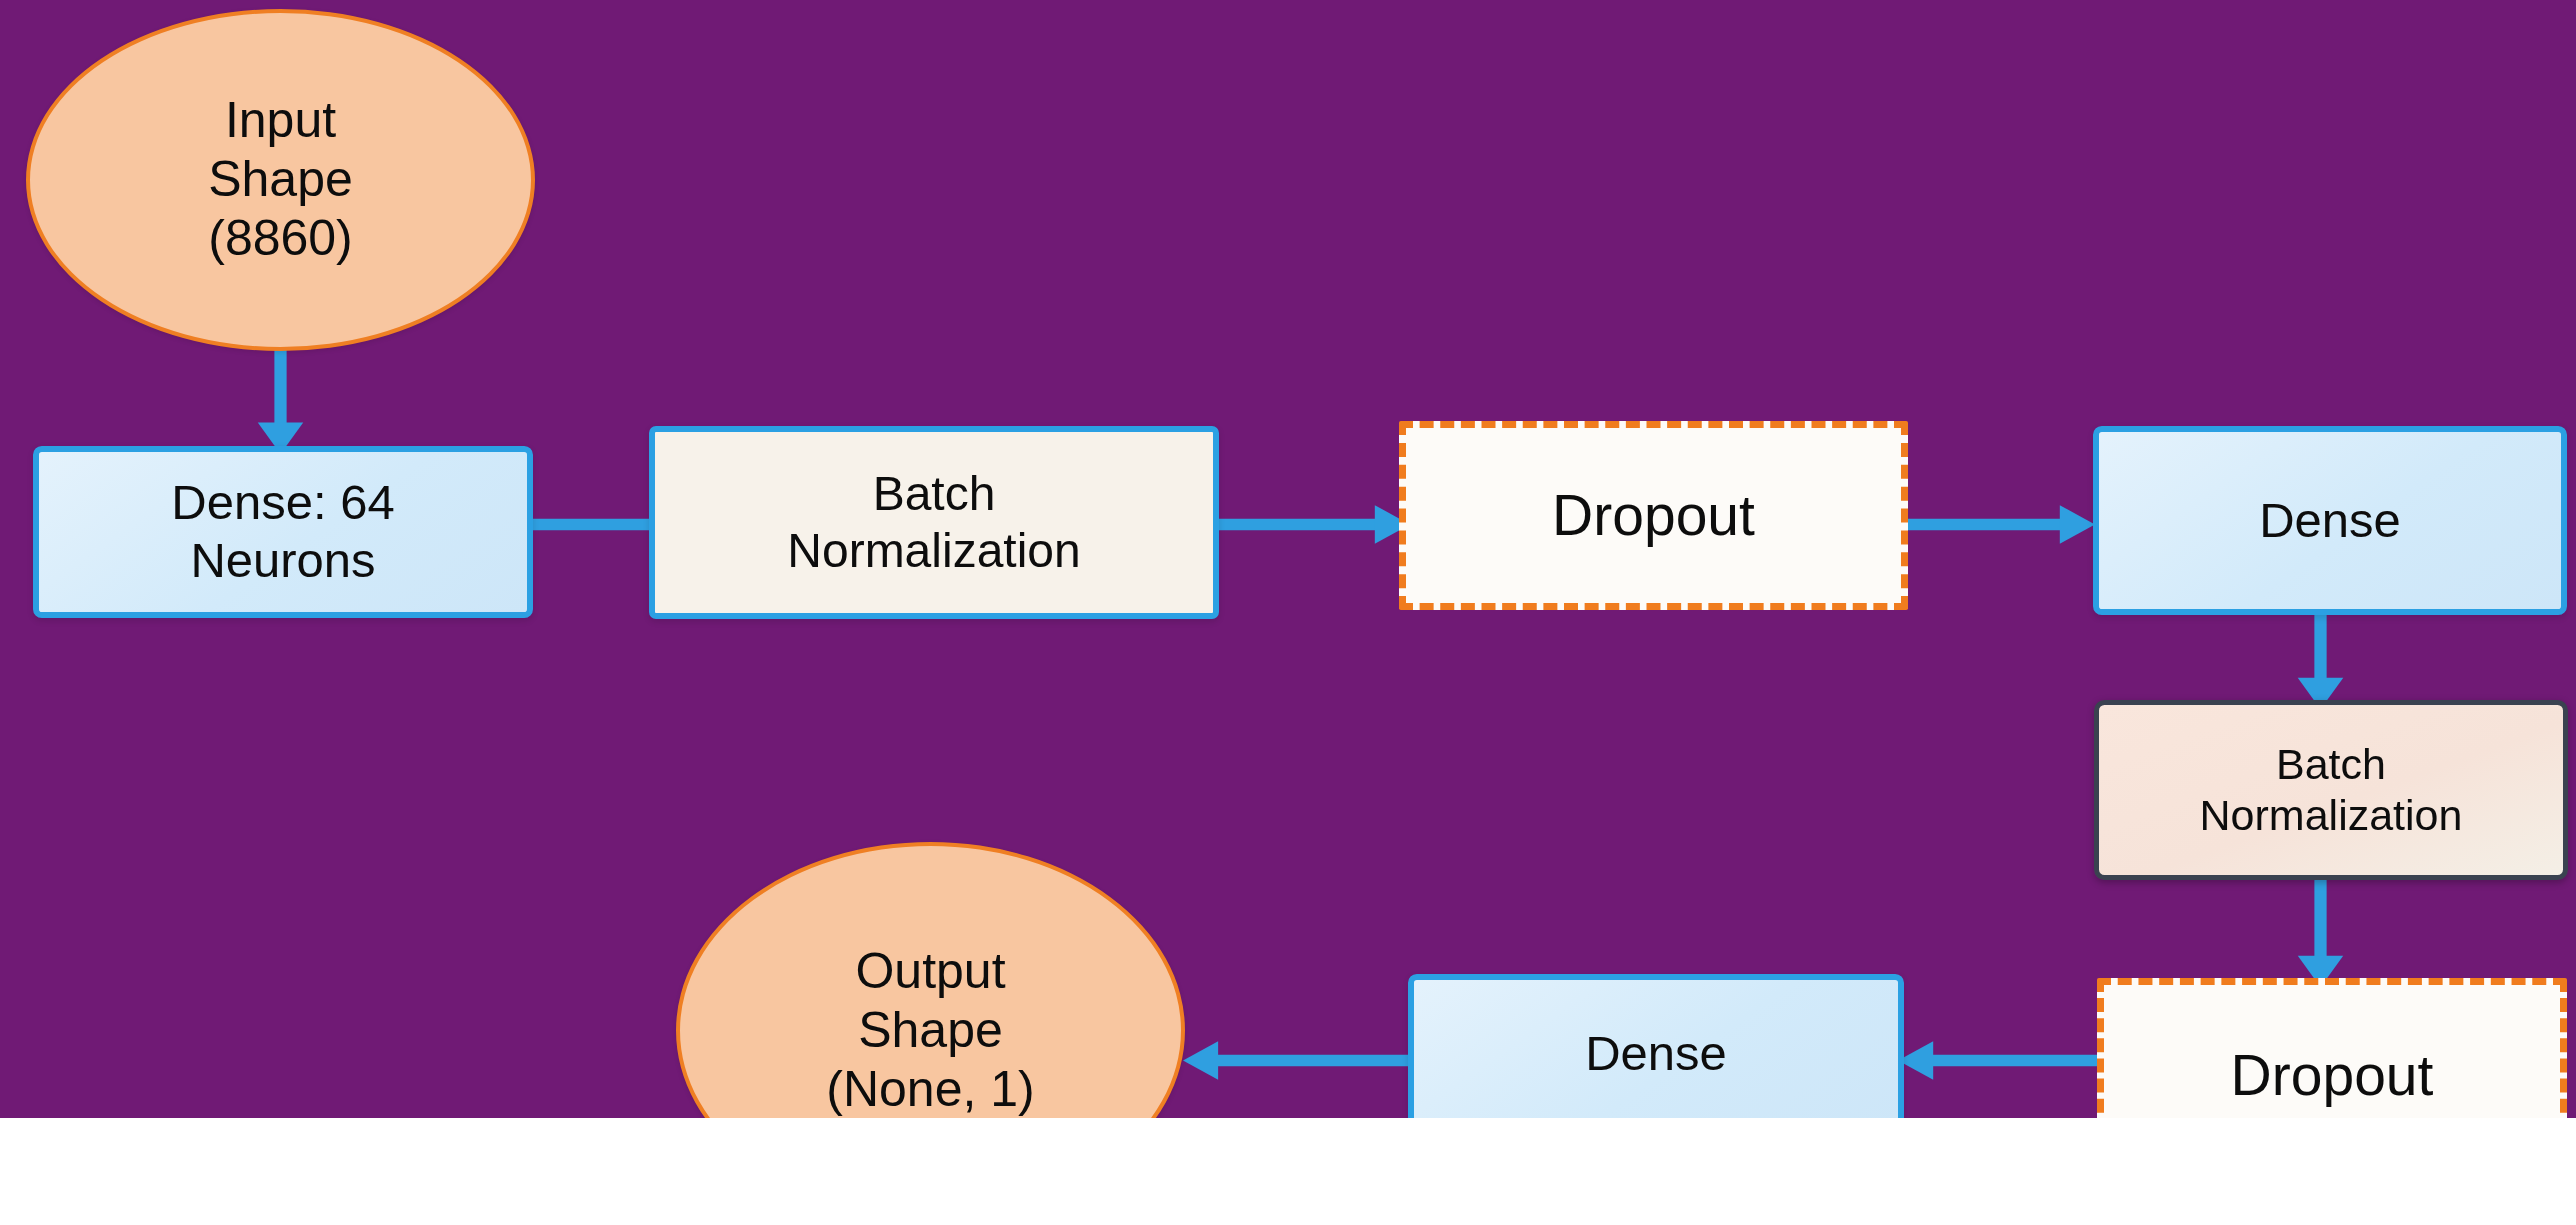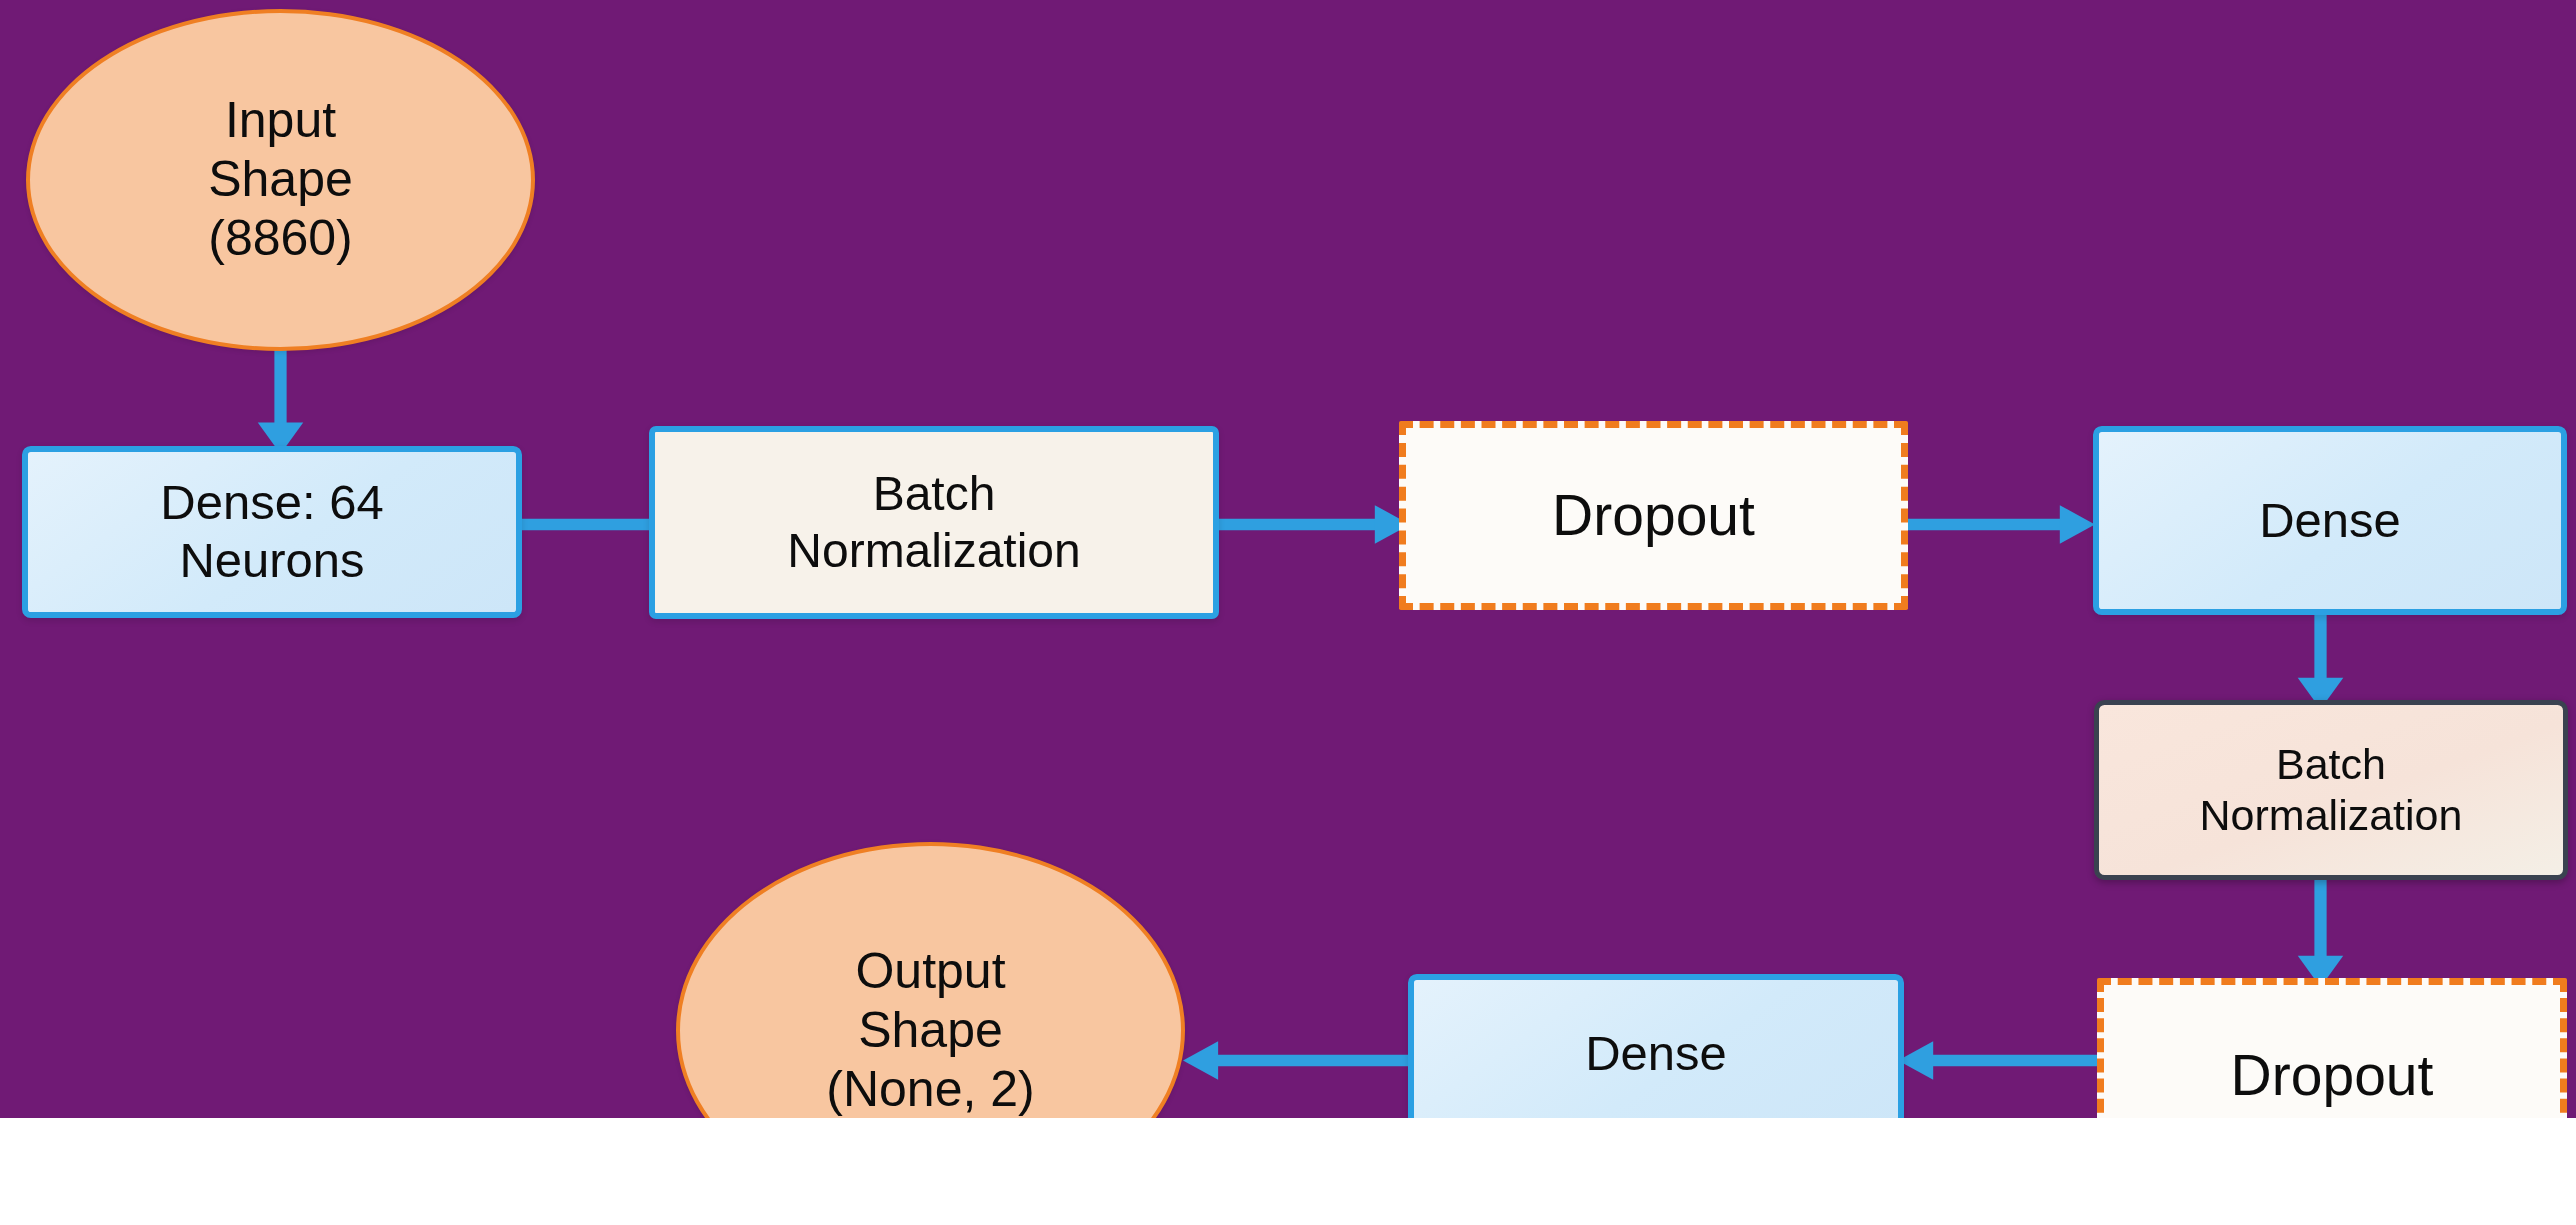--- a/index.html
+++ b/index.html
@@ -149,21 +149,21 @@
       <polygon points="8,30 48,8 48,52" fill="#2f9fe0"></polygon>
     </svg>
   </div>
 
   <div class="node ellipse" style="left:26px; top:8.8px; width:509px; height:342px;">
     <span class="label">Input
 Shape
 (8860)</span>
   </div>
 
-  <div class="node dense" style="left:22px; top:446px; width:500px; height:172px;">
+  <div class="node dense" style="left:33px; top:446px; width:500px; height:172px;">
     <span class="label">Dense: 64
 Neurons</span>
   </div>
 
   <div class="node bnorm-cream" style="left:649px; top:426px; width:570px; height:193px;">
     <span class="label">Batch
 Normalization</span>
   </div>
 
   <div class="node dropout" style="left:1399px; top:421px; width:509px; height:189px;">
@@ -183,17 +183,17 @@
     <span class="label">Dropout</span>
   </div>
 
   <div class="node dense" style="left:1408px; top:974px; width:496px; height:160px;">
     <span class="label">Dense</span>
   </div>
 
   <div class="node ellipse" style="left:676px; top:842px; width:509px; height:377px;">
     <span class="label">Output
 Shape
-(None, 2)</span>
+(None, 1)</span>
   </div>
 
 </div>
 
 
 </body></html>

